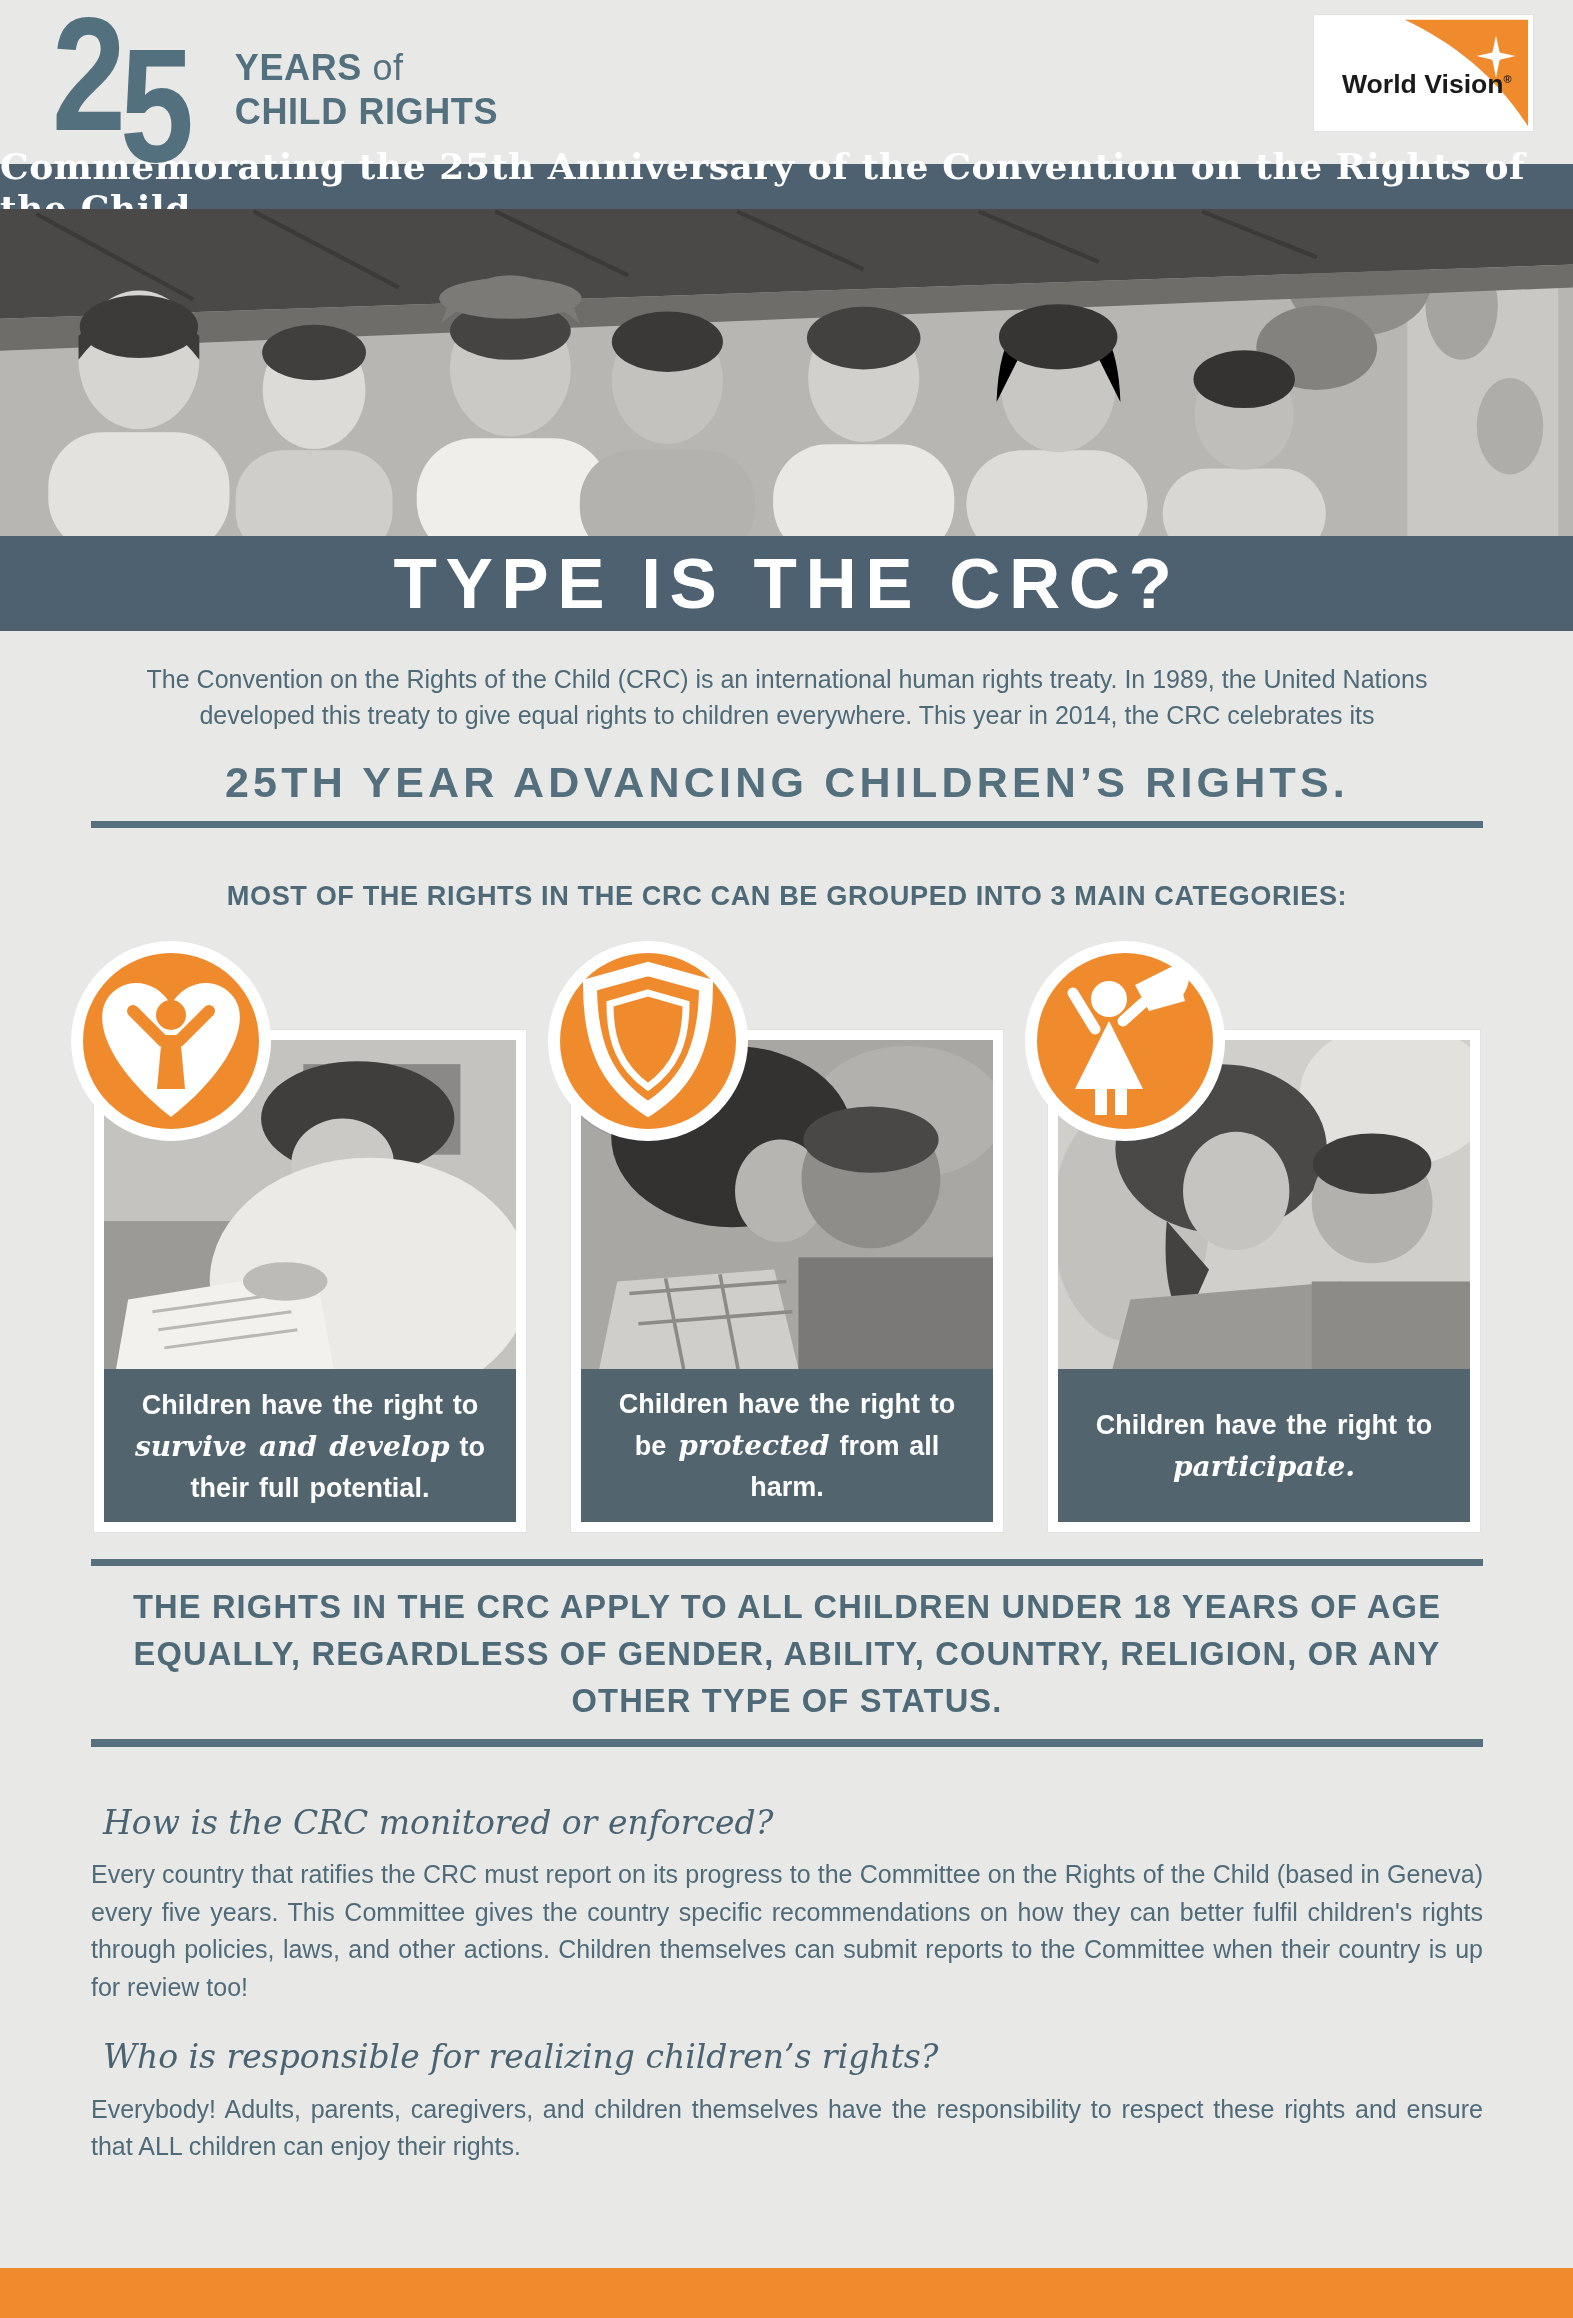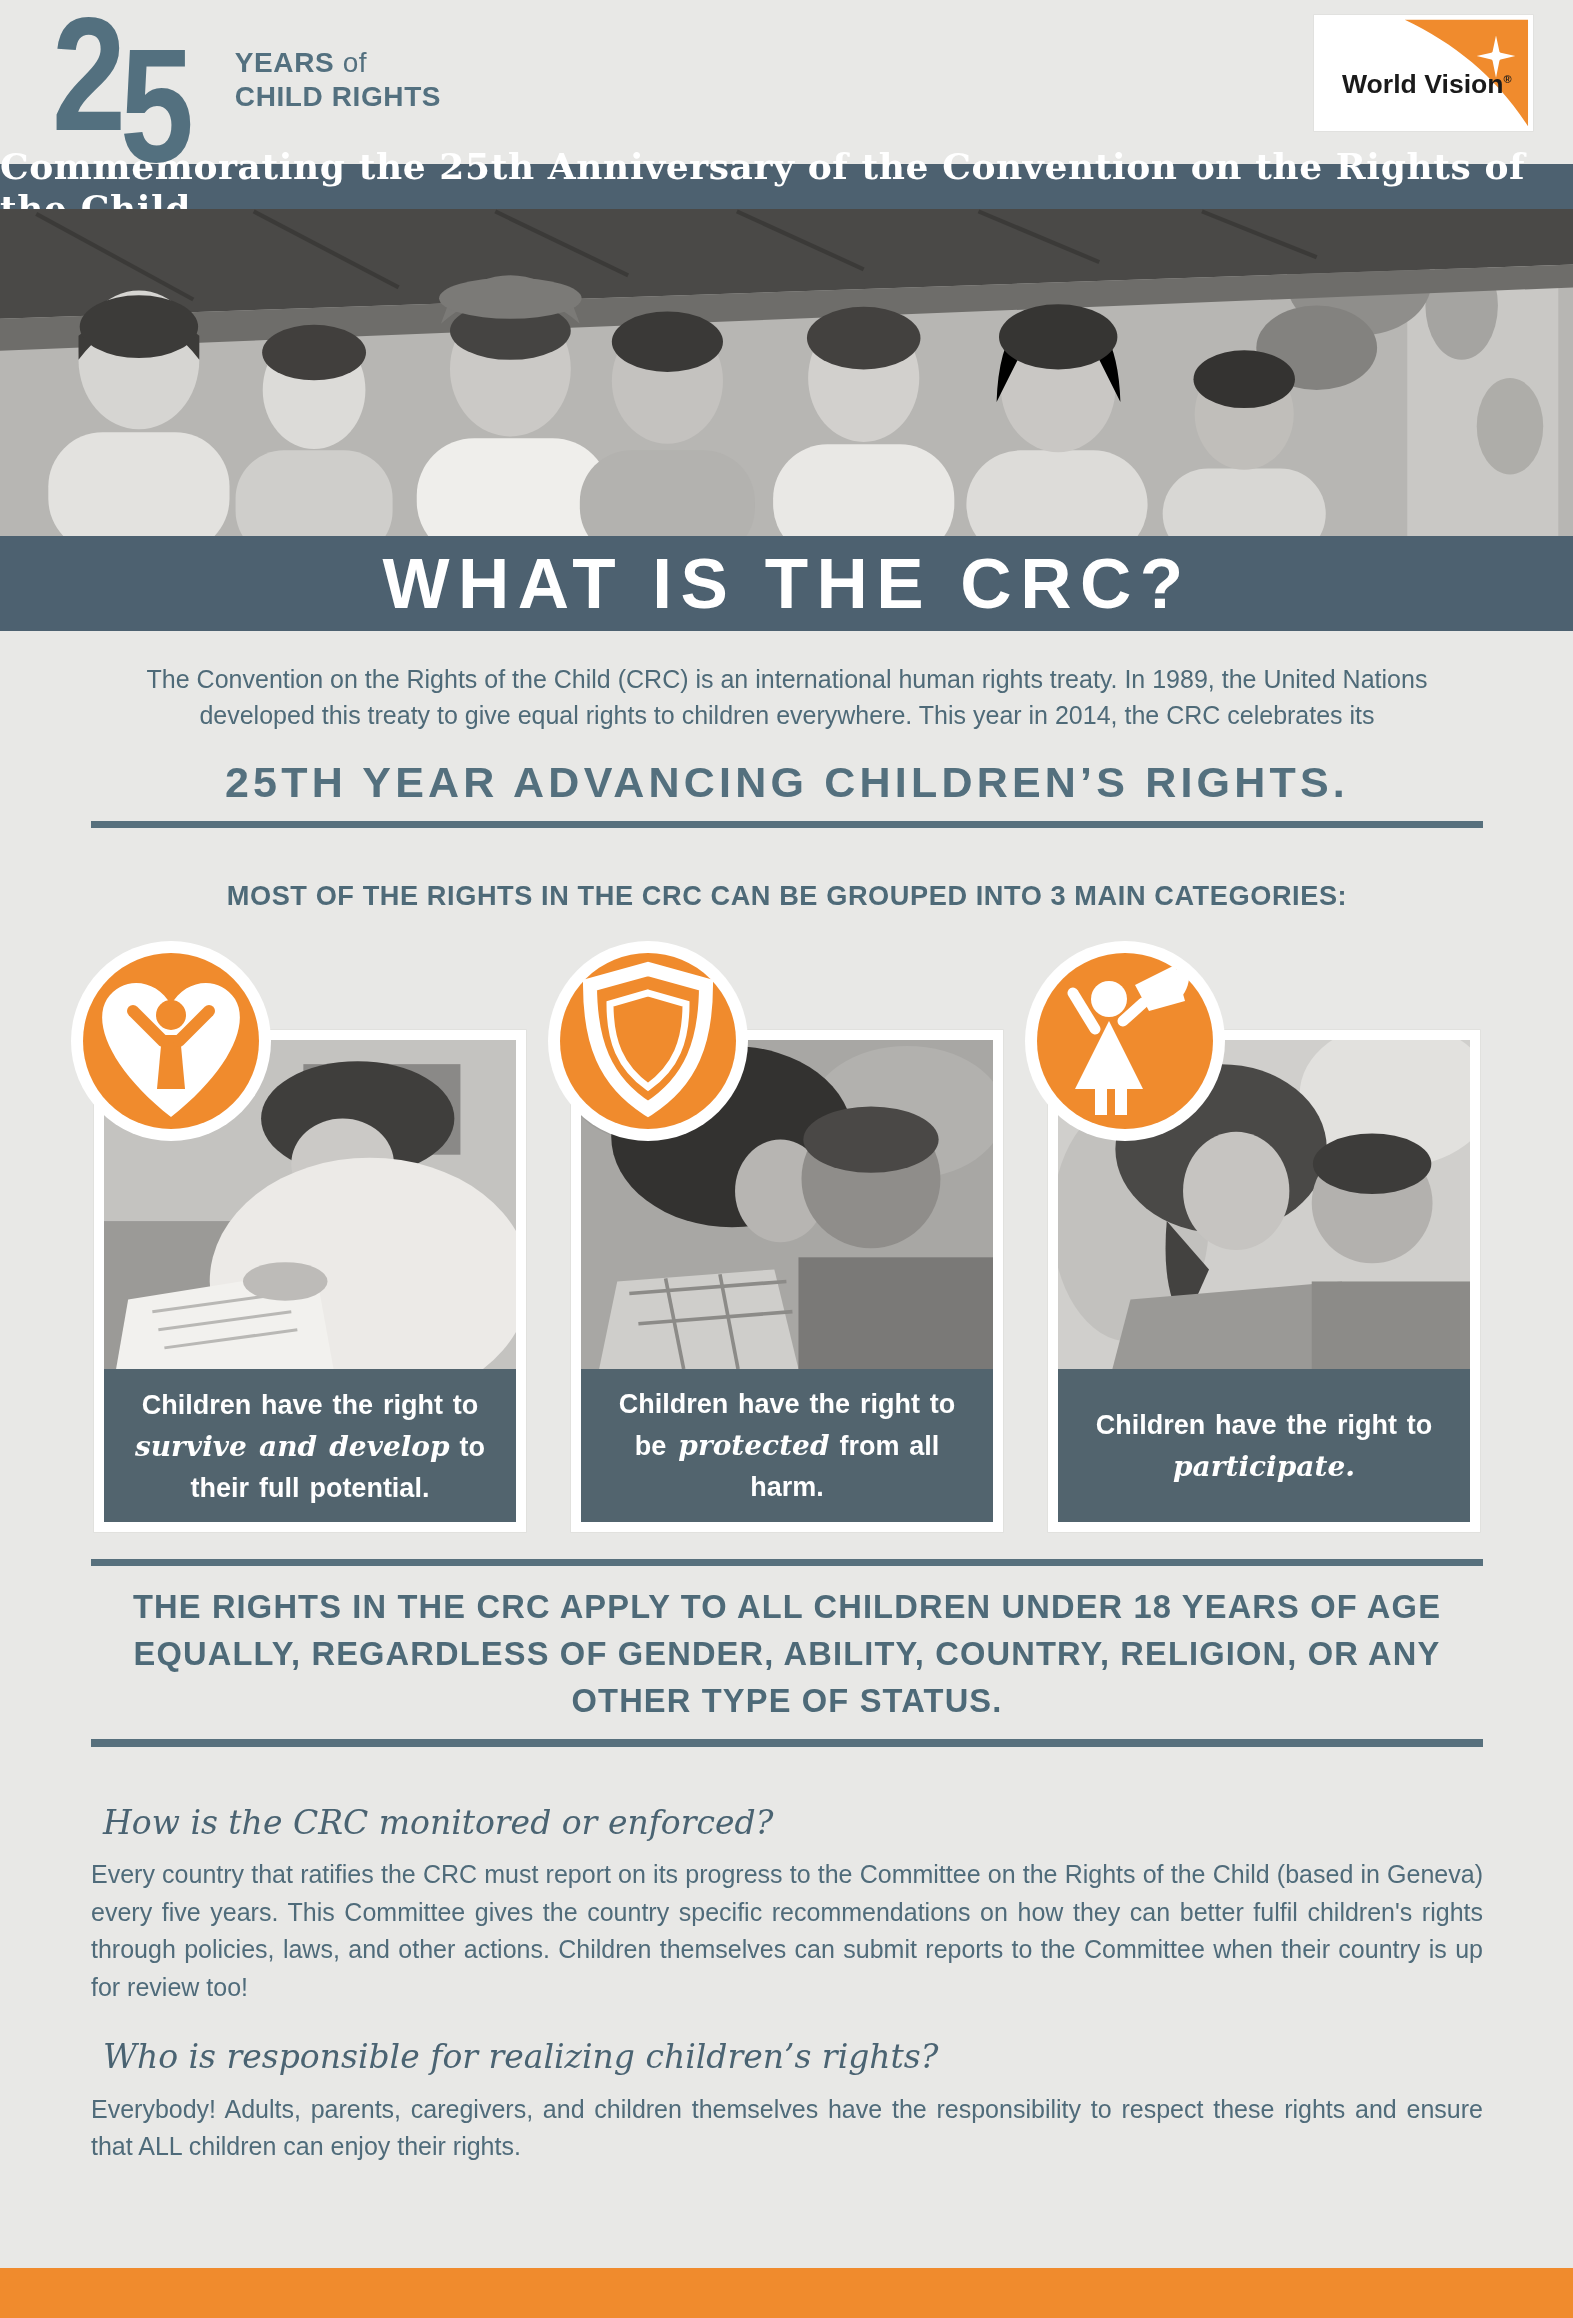--- a/index.html
+++ b/index.html
@@ -12,21 +12,21 @@
     overflow:hidden;
     font-family:"Liberation Sans",sans-serif;
     color:#4f6774;
   }
   
   .top-header{position:relative;height:164px;}
   .logo25{position:absolute;left:52px;top:11px;display:flex;align-items:flex-start;}
   .logo25-digits{display:flex;transform:scaleX(.82);transform-origin:left top;
     font-weight:700;font-size:162px;line-height:.78;color:#53707f;letter-spacing:-7.2px;}
   .digit-5{position:relative;top:31px;}
-  .logo25-text{margin-left:17px;margin-top:35px;font-weight:700;font-size:28px;
+  .logo25-text{margin-left:17px;margin-top:35px;font-weight:700;font-size:36px;
     line-height:1.22;color:#53707f;letter-spacing:0.6px;}
   .of-word{font-weight:400;text-transform:none;}
   .wv-card{position:absolute;right:41px;top:14.5px;width:219px;height:116px;background:#ffffff;
     box-shadow:0 0 0 0.6px #dddddb;}
   .wv-swoosh{position:absolute;right:0;top:0;width:219px;height:116px;}
   .wv-text{position:absolute;left:28px;bottom:31px;font-weight:700;font-size:26.6px;color:#1a1a1a;
     letter-spacing:0;}
   .wv-reg{font-size:11px;vertical-align:super;}
   
   .banner{height:45px;background:#4d6170;display:flex;align-items:center;justify-content:center;}
@@ -154,21 +154,21 @@
       <path d="M1650 320 Q1655 160 1752 165 Q1850 160 1855 320 L1820 250 Q1752 200 1685 250 Z" fill="#36ization3533"></path>
       <ellipse cx="1752" cy="212" rx="98" ry="54" fill="#363533"></ellipse>
 
       <rect x="1925" y="430" width="270" height="150" rx="75" fill="#d8d7d4"></rect>
       <ellipse cx="2060" cy="340" rx="82" ry="92" fill="#c0beba"></ellipse>
       <ellipse cx="2060" cy="282" rx="84" ry="48" fill="#343331"></ellipse>
     </g>
   </svg>
 
   <div class="title-band">
-    <h1>WHAT IS THE CRC?</h1>
+    <h1>TYPE IS THE CRC?</h1>
   </div>
 
   <section class="intro">
     <p>The Convention on the Rights of the Child (CRC) is an international human rights treaty. In 1989, the United Nations developed this treaty to give equal rights to children everywhere. This year in 2014, the CRC celebrates its</p>
     <h2>25TH YEAR ADVANCING CHILDREN’S RIGHTS.</h2>
   </section>
   <div class="rule rule-intro"></div>
 
   <h3 class="cats-heading">MOST OF THE RIGHTS IN THE CRC CAN BE GROUPED INTO 3 MAIN CATEGORIES:</h3>
 

